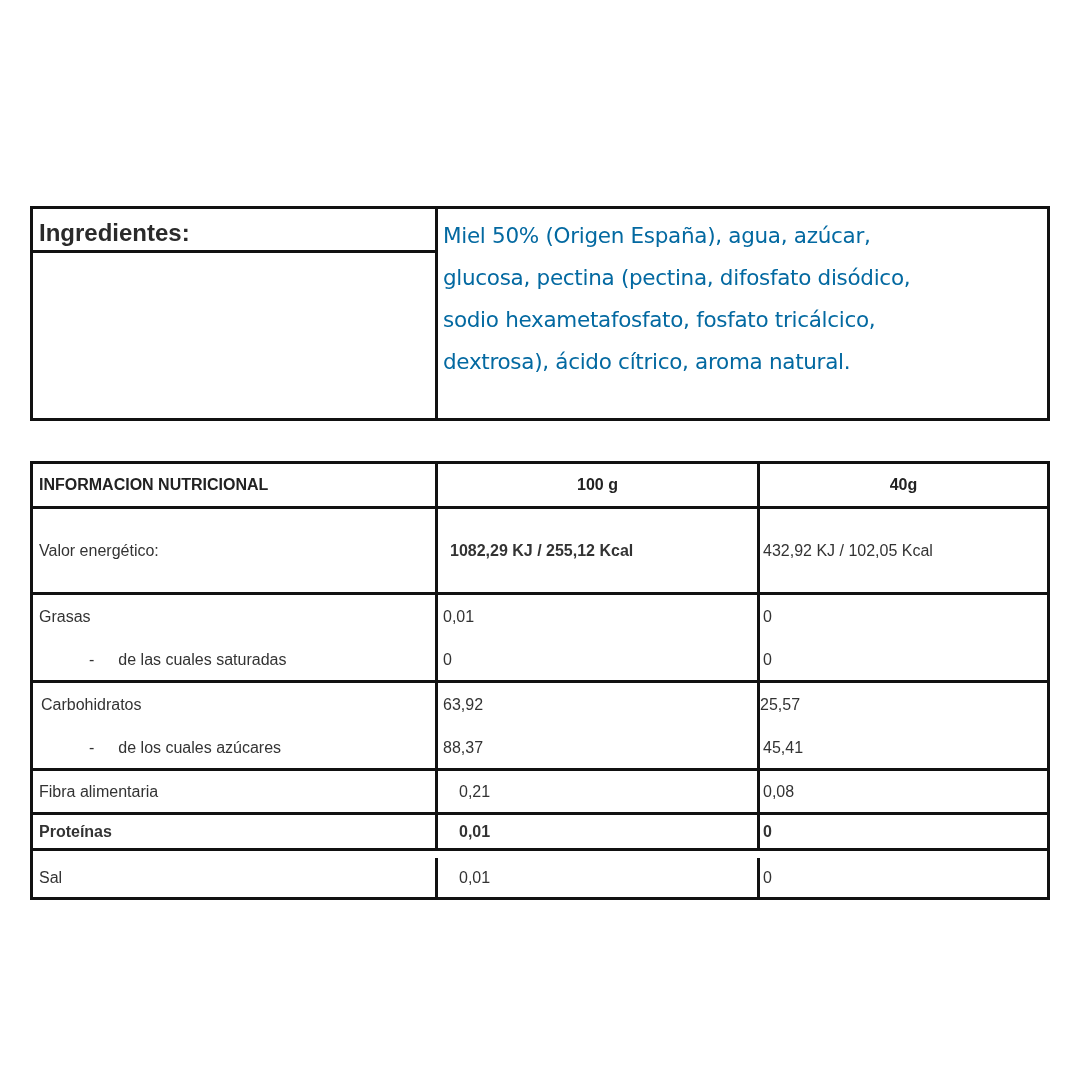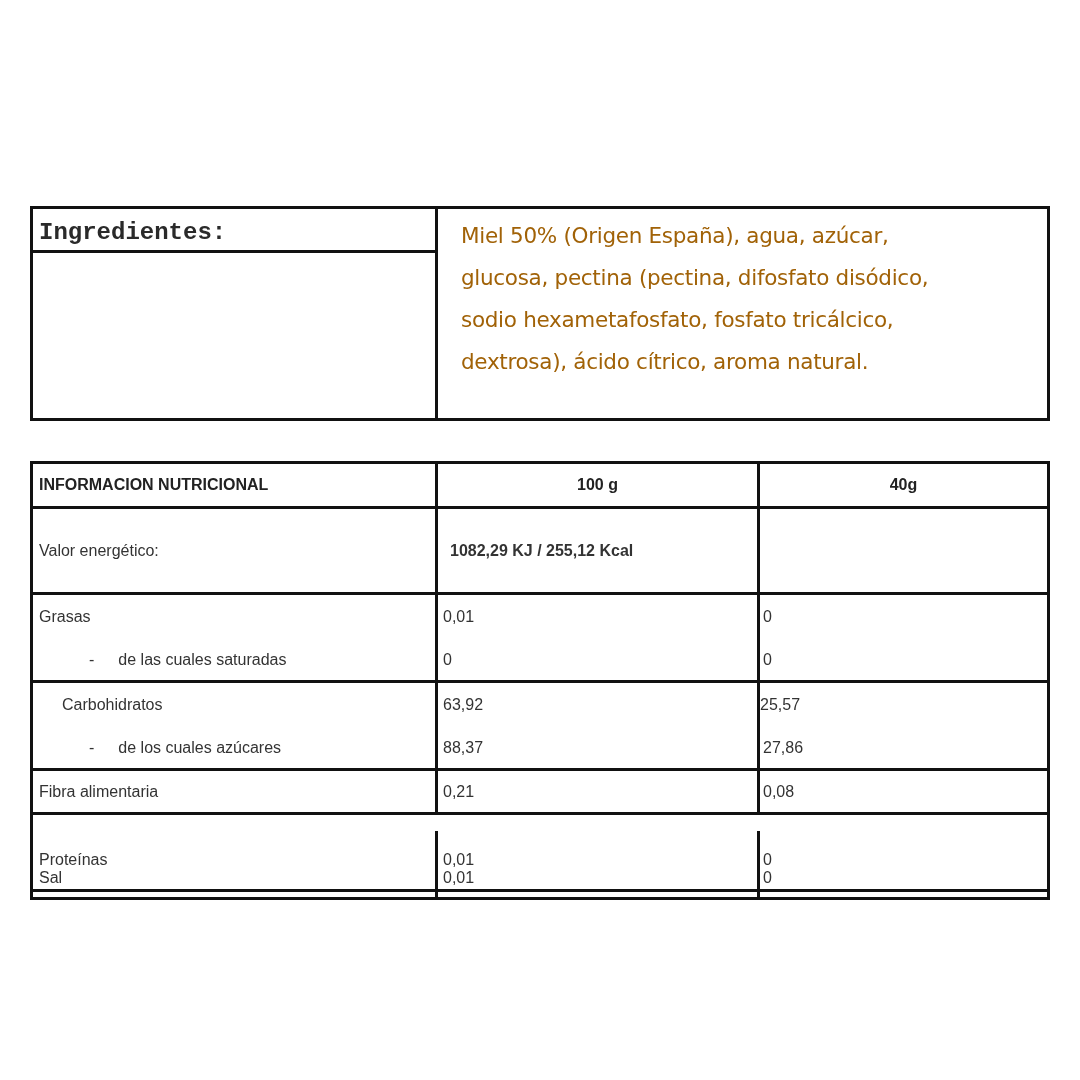--- a/index.html
+++ b/index.html
@@ -1,27 +1,27 @@
 <!DOCTYPE html>
 <html><head>
 <meta charset="utf-8">
 <style>
   html, body { margin:0; padding:0; background:#ffffff; }
   body { width:1080px; height:1080px; position:relative; overflow:hidden; color:#222; }
   .tbl { position:absolute; left:30px; width:1020px; border:3px solid #111; box-sizing:border-box; }
   #ingr { top:206px; height:215px; }
   #ingr .left { position:absolute; left:0; top:0; width:405px; height:100%; border-right:3px solid #111; box-sizing:border-box; }
-  #ingr .left .hdr { height:44px; border-bottom:3px solid #111; box-sizing:border-box; font-family:Liberation Mono, monospace; font-weight:bold; font-size:24px; padding:10px 0 0 6px; color:#2a2a2a; }
-  #ingr .right { position:absolute; left:405px; top:0; right:0; height:100%; padding:6px 0 0 23px; box-sizing:border-box; font-family:"DejaVu Sans", sans-serif; font-size:21.5px; line-height:42px; color:#a16207; letter-spacing:-0.3px; }
+  #ingr .left .hdr { height:44px; border-bottom:3px solid #111; box-sizing:border-box; font-family:Liberation Sans, sans-serif; font-weight:bold; font-size:24px; padding:10px 0 0 6px; color:#2a2a2a; }
+  #ingr .right { position:absolute; left:405px; top:0; right:0; height:100%; padding:6px 0 0 5px; box-sizing:border-box; font-family:"DejaVu Sans", sans-serif; font-size:21.5px; line-height:42px; color:#0369a1; letter-spacing:-0.3px; }
   #nutri { top:461px; height:439px; }
   .row { position:absolute; left:0; right:0; display:flex; box-sizing:border-box; }
   .row.b { border-bottom:3px solid #111; }
   .c { box-sizing:border-box; font-family:"Liberation Sans", sans-serif; font-size:16px; color:#333; white-space:nowrap; display:flex; align-items:center; overflow:hidden; }
   .c1 { width:405px; border-right:3px solid #111; padding-left:6px; }
-  .c2 { width:322px; border-right:3px solid #111; padding-left:5px; }
+  .c2 { width:322px; border-right:3px solid #111; padding-left:21px; }
   .c3 { flex:1; padding-left:3px; }
   .hdrrow .c { font-weight:bold; color:#222; }
   .hdrrow .c2, .hdrrow .c3 { justify-content:center; padding-left:0; }
   .sub { padding-left:56px; }
   .sub .dash { margin-right:24px; }
   .energy .c2 { padding-left:12px;font-weight:bold; }
 </style>
 </head>
 <body>
 
@@ -41,20 +41,21 @@
 
   <div class="row b hdrrow" style="top:0;height:45px;">
     <div class="c c1">INFORMACION NUTRICIONAL</div>
     <div class="c c2">100 g</div>
     <div class="c c3">40g</div>
   </div>
 
   <div class="row b energy" style="top:45px;height:86px;">
     <div class="c c1">Valor energético:</div>
     <div class="c c2">1082,29 KJ / 255,12 Kcal</div>
+    <div class="c c3">432,92 KJ / 102,05 Kcal</div>
   </div>
 
   <div class="row b" style="top:131px;height:88px;">
     <div class="c c1" style="flex-direction:column;align-items:stretch;padding-left:0;">
       <div style="height:44px;display:flex;align-items:center;padding-left:6px;">Grasas</div>
       <div class="sub" style="height:41px;display:flex;align-items:center;">
         <span class="dash">-</span>
         <span>de las cuales saturadas</span>
       </div>
     </div>
@@ -63,43 +64,43 @@
       <div class="c" style="height:41px;padding-left:5px;">0</div>
     </div>
     <div style="display:flex;flex-direction:column;flex:1;">
       <div class="c sb" style="height:44px;padding-left:3px;">0</div>
       <div class="c" style="height:41px;padding-left:3px;">0</div>
     </div>
   </div>
 
   <div class="row b" style="top:219px;height:88px;">
     <div class="c c1" style="flex-direction:column;align-items:stretch;padding-left:0;">
-      <div style="height:44px;display:flex;align-items:center;padding-left:8px;margin-left:21px;">Carbohidratos</div>
+      <div style="height:44px;display:flex;align-items:center;padding-left:8px;">Carbohidratos</div>
       <div class="sub" style="height:41px;display:flex;align-items:center;">
         <span class="dash">-</span>
         <span>de los cuales azúcares</span>
       </div>
     </div>
     <div style="display:flex;flex-direction:column;width:322px;border-right:3px solid #111;box-sizing:border-box;">
       <div class="c sb" style="height:44px;padding-left:5px;">63,92</div>
       <div class="c" style="height:41px;padding-left:5px;">88,37</div>
     </div>
     <div style="display:flex;flex-direction:column;flex:1;">
       <div class="c sb" style="height:44px;padding-left:0;">25,57</div>
-      <div class="c" style="height:41px;padding-left:3px;">27,86</div>
+      <div class="c" style="height:41px;padding-left:3px;">45,41</div>
     </div>
   </div>
 
   <div class="row b" style="top:307px;height:44px;">
     <div class="c c1">Fibra alimentaria</div>
     <div class="c c2">0,21</div>
     <div class="c c3">0,08</div>
   </div>
 
-  <div class="row b" style="top:367px;height:61px;">
+  <div class="row b" style="top:351px;height:36px;font-weight:bold;">
     <div class="c c1">Proteínas</div>
     <div class="c c2">0,01</div>
     <div class="c c3">0</div>
   </div>
 
   <div class="row" style="top:394px;height:39px;">
     <div class="c c1">Sal</div>
     <div class="c c2">0,01</div>
     <div class="c c3">0</div>
   </div>

